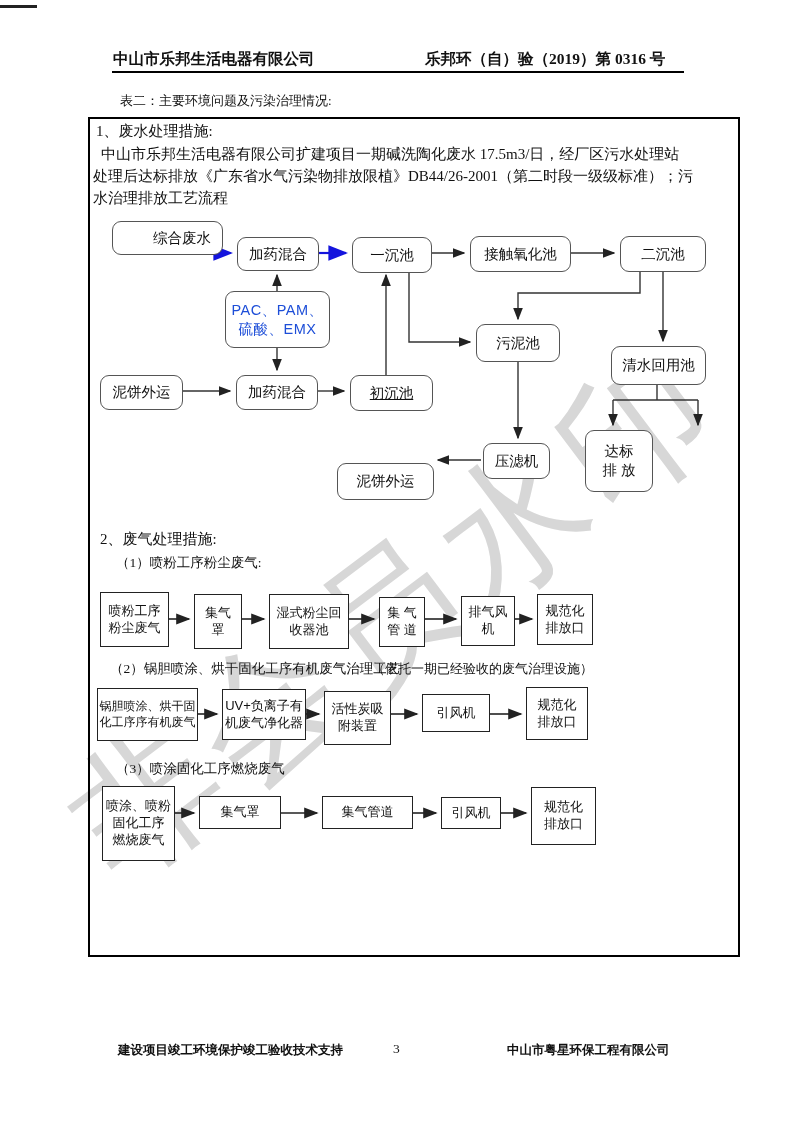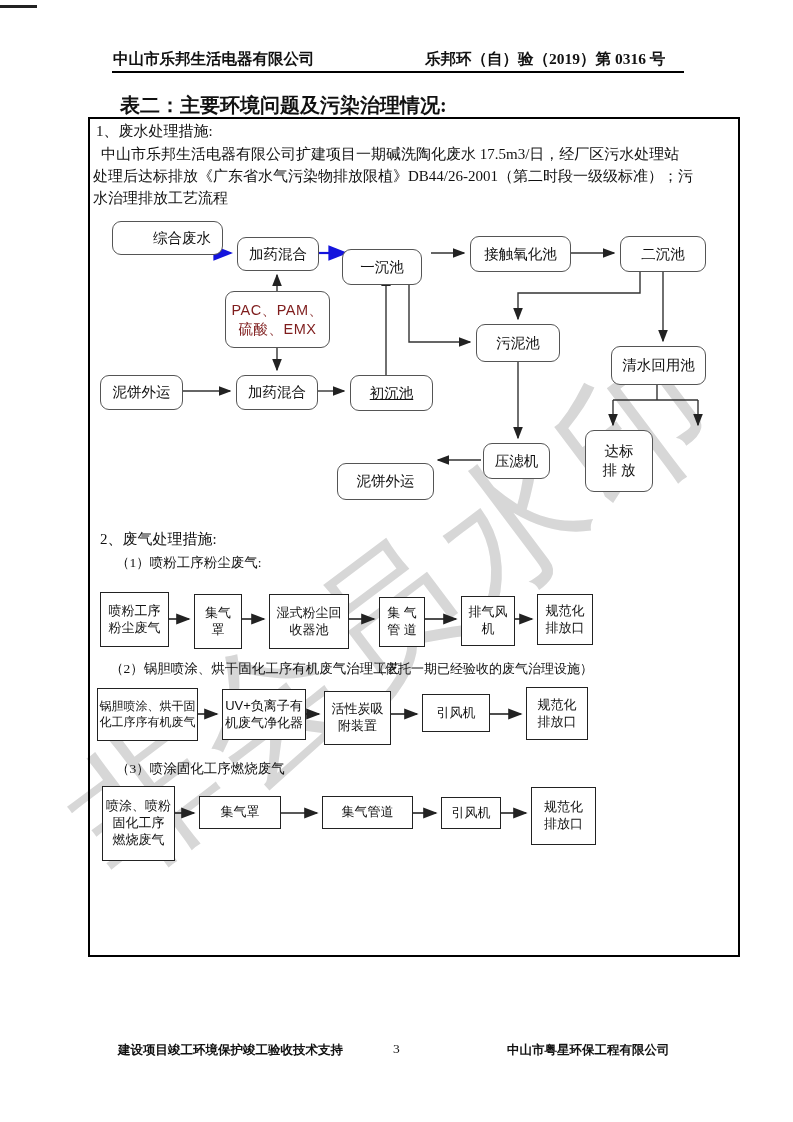--- a/index.html
+++ b/index.html
@@ -6,33 +6,33 @@
   .page{position:relative;width:793px;height:1122px;background:#ffffff;margin:0 auto;
         font-family:"Liberation Serif","DejaVu Serif",serif;color:#111;overflow:hidden;
         outline:1px solid #aaa;}
   .abs{position:absolute;}
   .nowrap{white-space:nowrap;}
   .watermark{position:absolute;left:395px;top:615px;transform:translate(-50%,-50%) rotate(-37deg);
         font-size:145px;letter-spacing:8px;color:#d7d7d7;white-space:nowrap;z-index:0;
         font-family:"Liberation Sans","DejaVu Sans",sans-serif;}
   .hdr{font-weight:bold;font-size:15.5px;}
   .rule{border-top:2px solid #000;height:0;}
-  .title{font-weight:bold;font-size:20px;}
+  .title{font-weight:normal;font-size:13px;}
   .bigbox{border:2px solid #000;background:transparent;z-index:1;}
   .sec-head{font-size:15px;z-index:2;}
   .para{font-size:15px;line-height:22px;z-index:2;}
   .cap{font-size:13.5px;z-index:2;}
   .cap-note{font-size:13px;z-index:2;}
   .fbox{position:absolute;display:flex;align-items:center;justify-content:center;
         text-align:center;white-space:pre-line;background:#fff;line-height:1.3;z-index:3;
         font-family:"Liberation Sans","DejaVu Sans",sans-serif;}
   .r{border:1.3px solid #555;border-radius:9px;font-size:14.5px;}
   .q{border:1.3px solid #222;font-size:13px;}
   .sm{font-size:12px;}
-  .pac{color:#7f1d1d;font-size:14.5px;letter-spacing:0.5px;}
+  .pac{color:#1d4ed8;font-size:14.5px;letter-spacing:0.5px;}
   svg.lines{position:absolute;left:0;top:0;z-index:2;}
   .footer{font-size:12.5px;font-weight:bold;}
   .pageno{font-size:13.5px;font-weight:normal;}
   .artifact{background:#222;}
 </style>
 </head>
 <body>
 
 <div class="page">
 
@@ -102,21 +102,21 @@
     <g stroke="#222" stroke-width="1.6" fill="none">
       <line x1="174" y1="813" x2="194" y2="813" marker-end="url(#mb)"></line>
       <line x1="280" y1="813" x2="317" y2="813" marker-end="url(#mb)"></line>
       <line x1="412" y1="813" x2="436" y2="813" marker-end="url(#mb)"></line>
       <line x1="500" y1="813" x2="526" y2="813" marker-end="url(#mb)"></line>
     </g>
   </svg>
 
   <div class="fbox r" style="left:112px;top:221px;width:80px;height:32px;padding-left:29px;">综合废水</div>
   <div class="fbox r" style="left:237px;top:237px;width:80px;height:32px;">加药混合</div>
-  <div class="fbox r" style="left:342px;top:237px;width:78px;height:34px;margin-top:12px;">一沉池</div>
+  <div class="fbox r" style="left:352px;top:237px;width:78px;height:34px;">一沉池</div>
   <div class="fbox r" style="left:470px;top:236px;width:99px;height:34px;">接触氧化池</div>
   <div class="fbox r" style="left:620px;top:236px;width:84px;height:34px;">二沉池</div>
   <div class="fbox r pac" style="left:225px;top:291px;width:103px;height:55px;">PAC、PAM、
 硫酸、EMX</div>
   <div class="fbox r" style="left:100px;top:375px;width:81px;height:33px;">泥饼外运</div>
   <div class="fbox r" style="left:236px;top:375px;width:80px;height:33px;">加药混合</div>
   <div class="fbox r" style="left:350px;top:375px;width:81px;height:34px;text-decoration:underline;">初沉池</div>
   <div class="fbox r" style="left:476px;top:324px;width:82px;height:36px;">污泥池</div>
   <div class="fbox r" style="left:611px;top:346px;width:93px;height:37px;">清水回用池</div>
   <div class="fbox r" style="left:585px;top:430px;width:66px;height:60px;">达标

